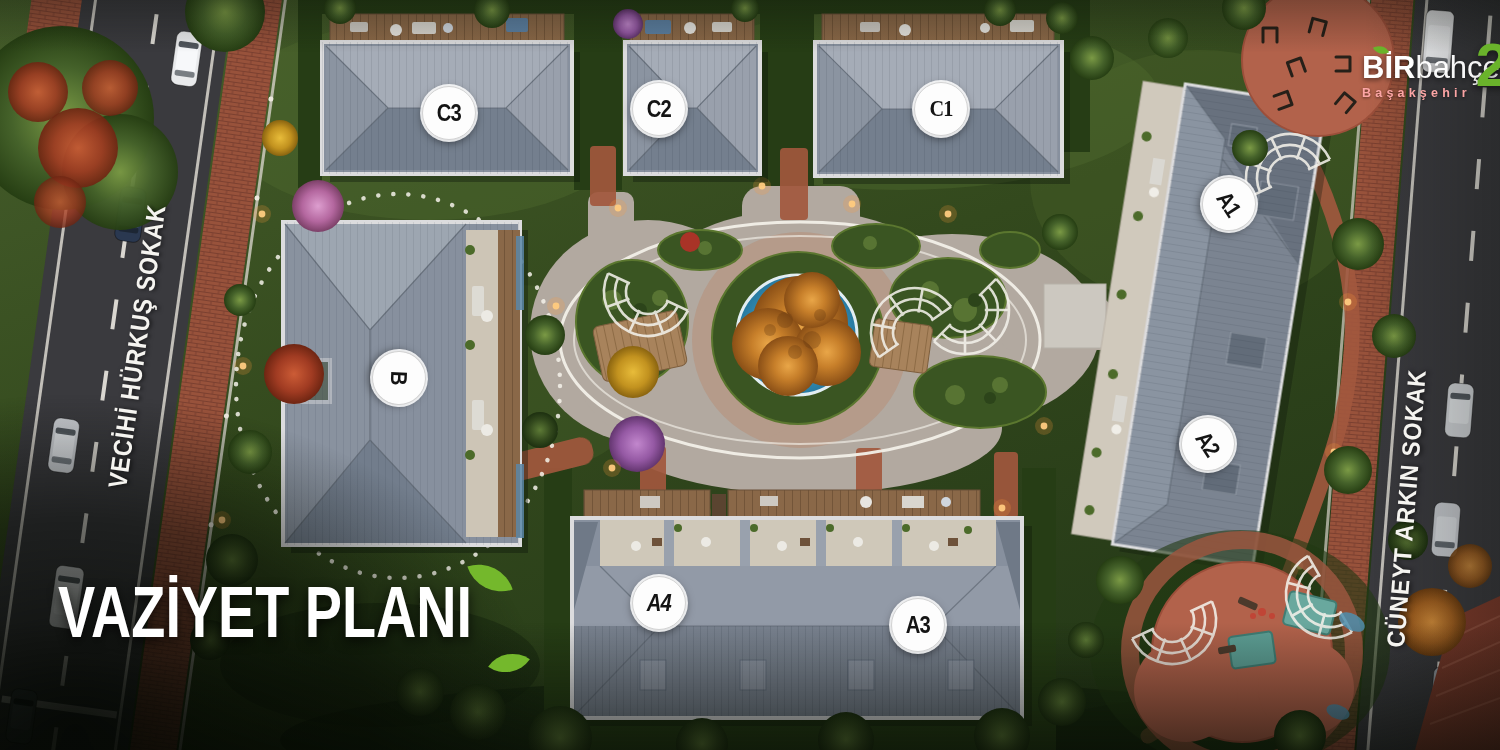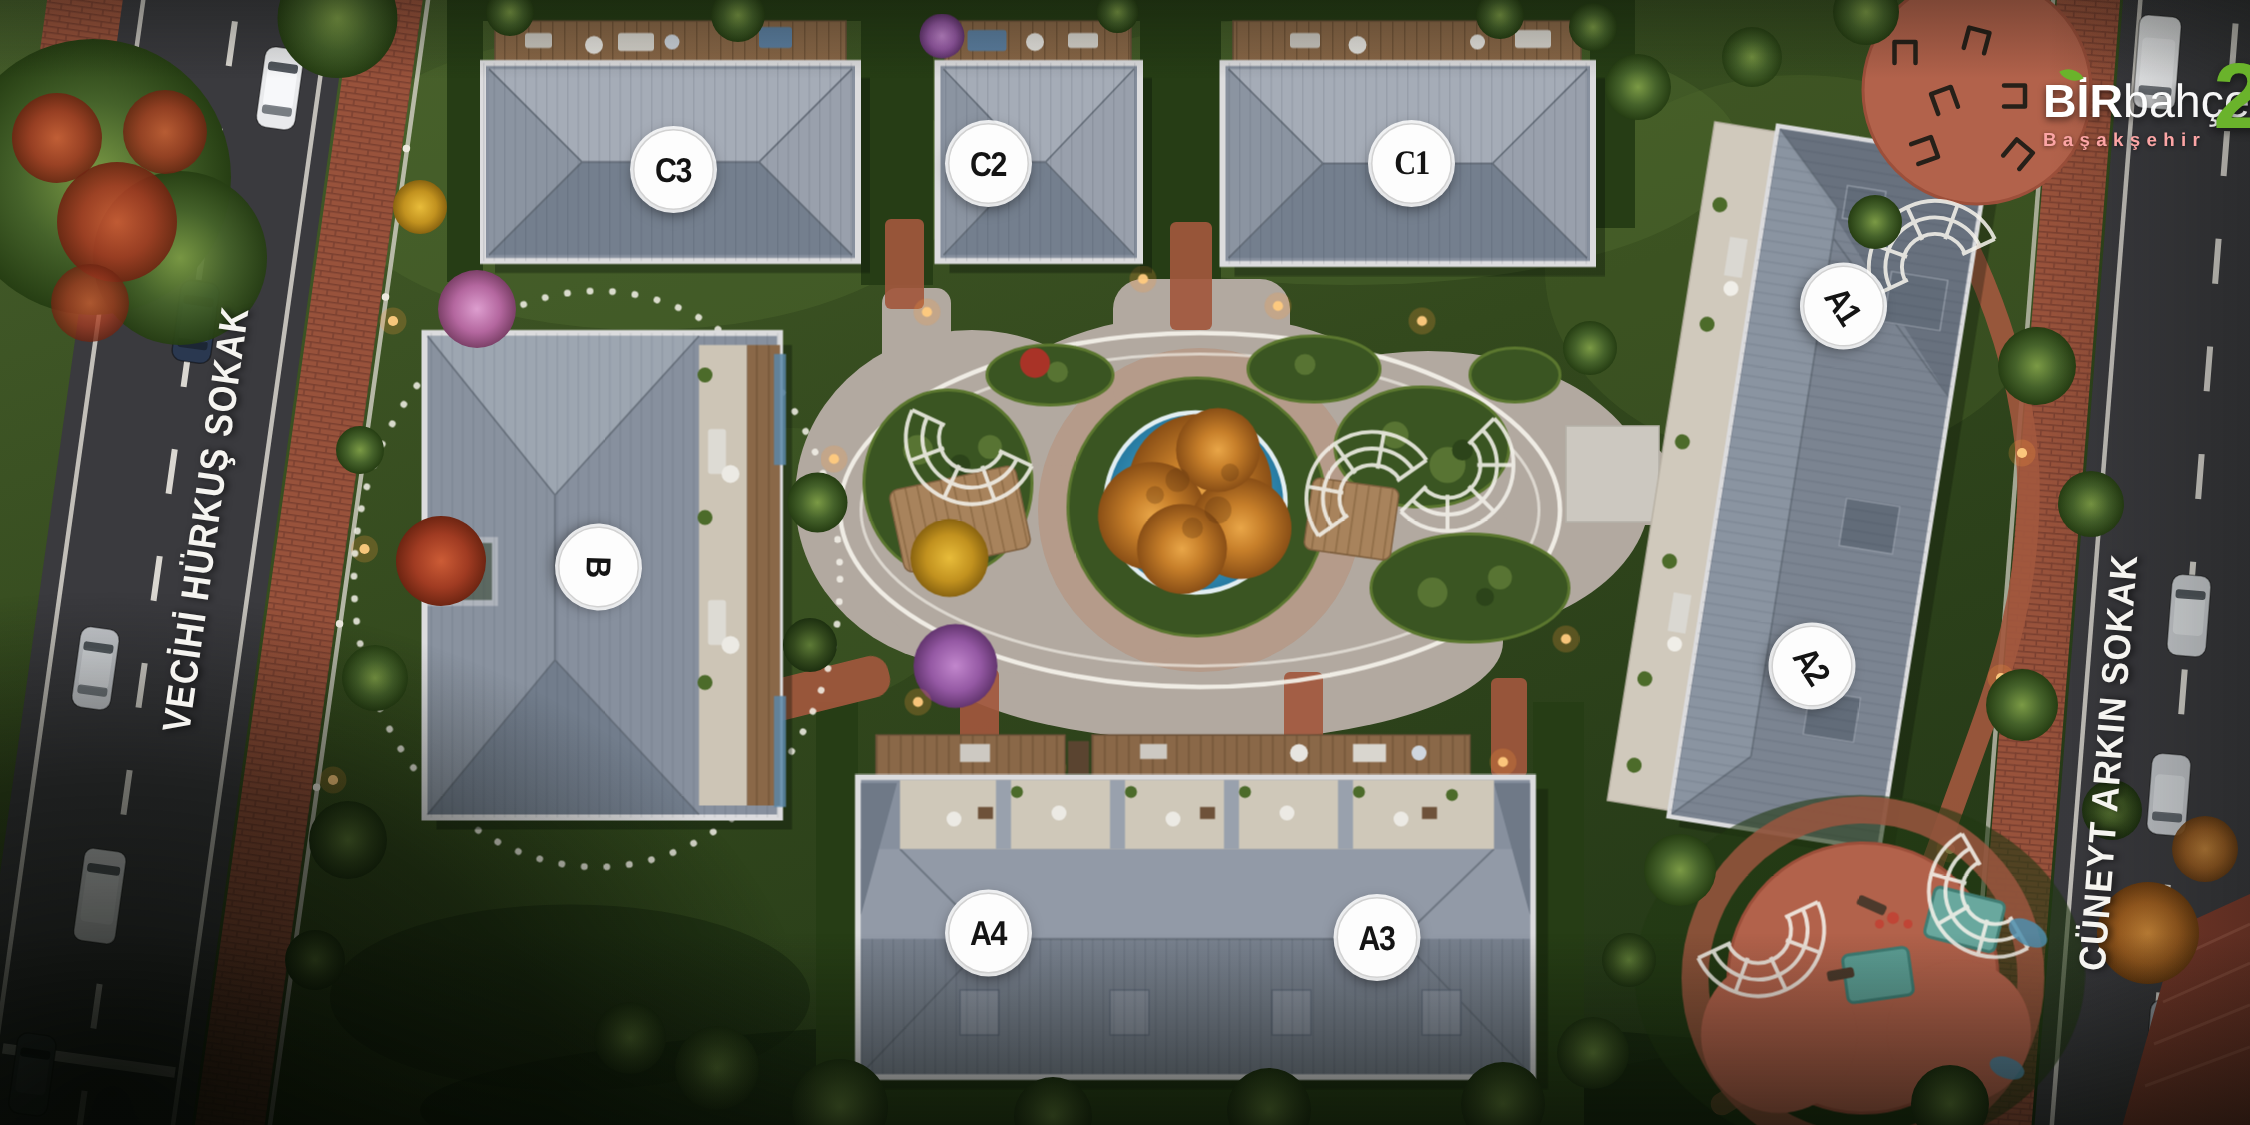--- a/index.html
+++ b/index.html
@@ -26,21 +26,21 @@
         box-shadow:0 0 0 2px rgba(255,255,255,.85),0 3px 9px rgba(0,0,0,.5);
         display:flex;align-items:center;justify-content:center;
         color:#141414;font-weight:800;font-size:23px;cursor:pointer;}
   .marker span{display:inline-block;transform:scaleX(.88);letter-spacing:-1px;}
   .m-c3{left:422px;top:86px;}
   .m-c2{left:632px;top:82px;}
   .m-c1{left:914px;top:82px;font-family:Liberation Serif, serif;}
   .m-b {left:372px;top:351px;transform:rotate(92deg);}
   .m-a1{left:1202px;top:177px;transform:rotate(57deg);}
   .m-a2{left:1181px;top:417px;transform:rotate(57deg);}
-  .m-a4{left:632px;top:595px;}
+  .m-a4{left:632px;top:576px;font-style:italic;}
   .m-a3{left:891px;top:598px;justify-content:center;}
 
   .title-wrap{position:absolute;left:58px;top:576px;}
   .title-wrap h1{margin:0;color:#fff;font-size:68px;font-weight:900;line-height:1;
         transform:scaleX(.82) scaleY(1.06);transform-origin:left top;
         text-shadow:0 3px 12px rgba(0,0,0,.75);white-space:nowrap;letter-spacing:0;}
   .leaf{position:absolute;background:#74b82c;}
   .leaf-1{left:414px;top:-16px;width:36px;height:36px;border-radius:0 100% 0 100%;transform:rotate(-18deg);}
   .leaf-2{left:436px;top:72px;width:30px;height:30px;border-radius:0 100% 0 100%;transform:rotate(125deg);}
 
@@ -617,20 +617,25 @@
 <div class="marker m-a2">
       <span>A2</span>
     </div>
 <div class="marker m-a4">
       <span>A4</span>
     </div>
 <div class="marker m-a3">
       <span>A3</span>
     </div>
 
+<div class="title-wrap">
+  <h1>VAZİYET PLANI</h1>
+  <div class="leaf leaf-1"></div>
+  <div class="leaf leaf-2"></div>
+</div>
 
 <div class="logo">
   <div class="logo-line1">
     <span class="logo-leaf"></span>
     <span class="logo-prefix">BİR</span><span class="logo-suffix">bahçe</span>
     <span class="logo-number">2</span>
   </div>
   <div class="logo-sub">Başakşehir</div>
 </div>
 

